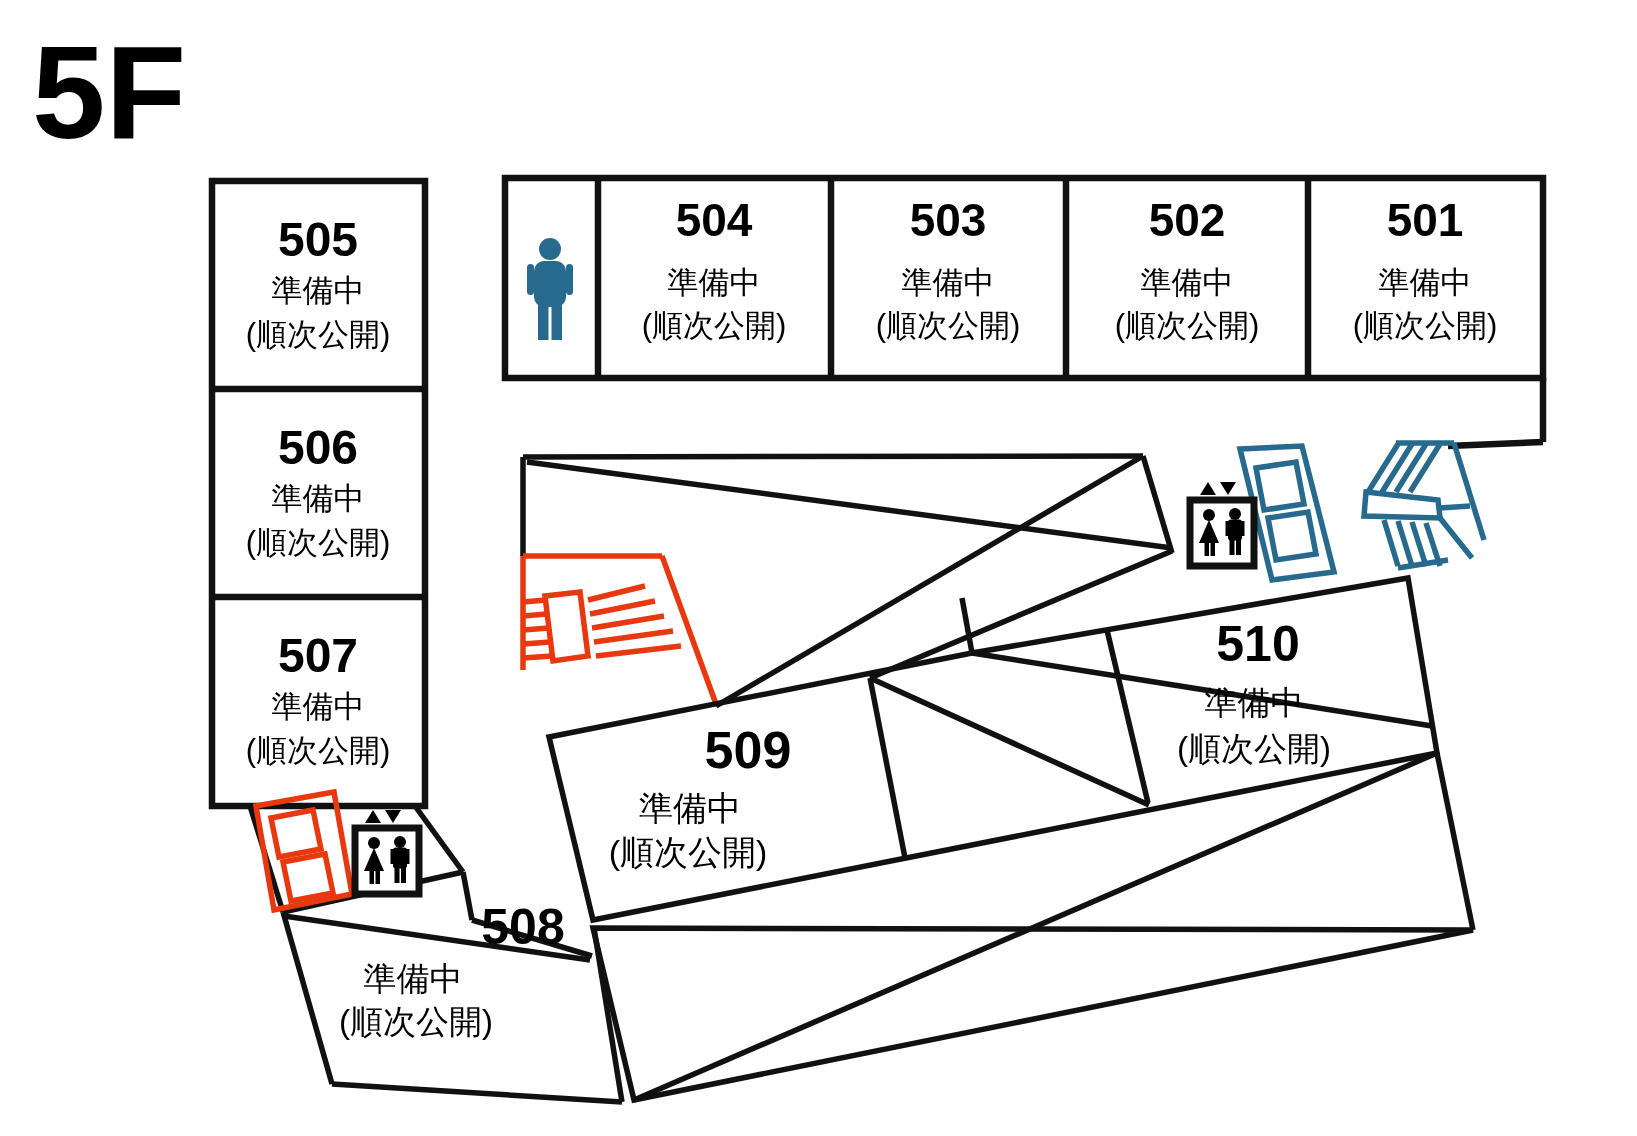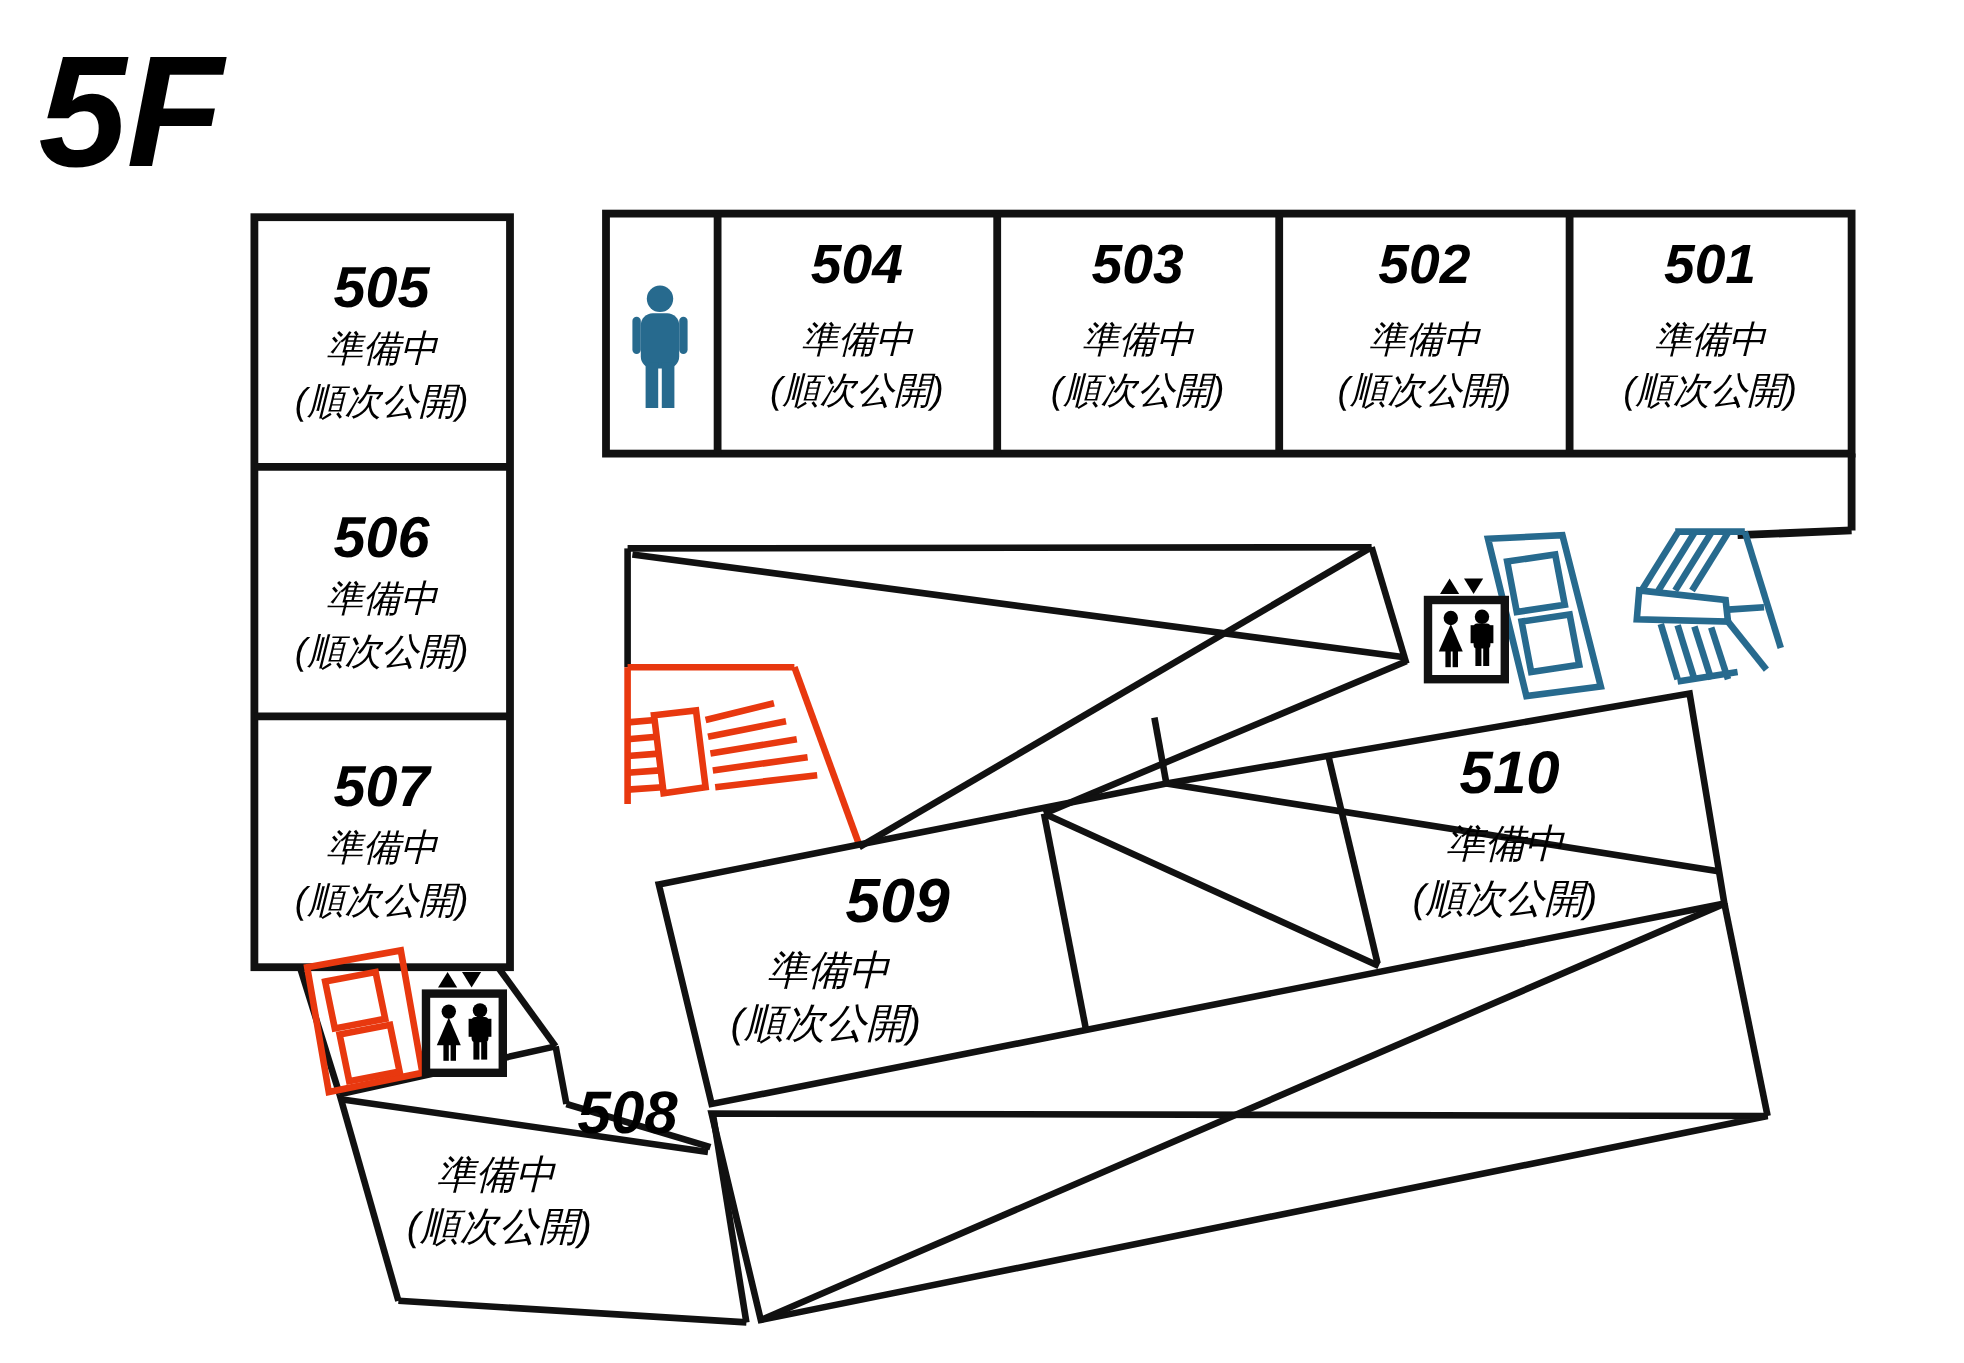--- a/index.html
+++ b/index.html
@@ -2,21 +2,21 @@
 <html style="--line: #111111; --red: #e8380f; --blue: #276a8e; --background: #ffffff;"><head>
 <meta charset="utf-8">
 <style>
   :root{
     --line:#111111;
     --red:#e8380f;
     --blue:#276a8e;
     --background:#ffffff;
   }
   html,body{margin:0;padding:0;background:var(--background);}
-  .stage{width:1519px;height:1136px;position:relative;background:var(--background);font-style:italic;}
+  .stage{width:1519px;height:1136px;position:relative;background:var(--background);}
   svg{display:block;}
   text{font-family:"Liberation Sans","DejaVu Sans",sans-serif;fill:#000;}
   .num{font-weight:800;}
   .jp{font-weight:500;}
   .k{stroke:var(--line);fill:none;stroke-width:5.5;stroke-linejoin:miter;}
   .kth{stroke:var(--line);fill:none;stroke-width:6.5;}
   .r{stroke:var(--red);fill:none;stroke-width:5.5;}
   .b{stroke:var(--blue);fill:none;stroke-width:5.5;}
   .bf{fill:var(--blue);stroke:none;}
 </style>

